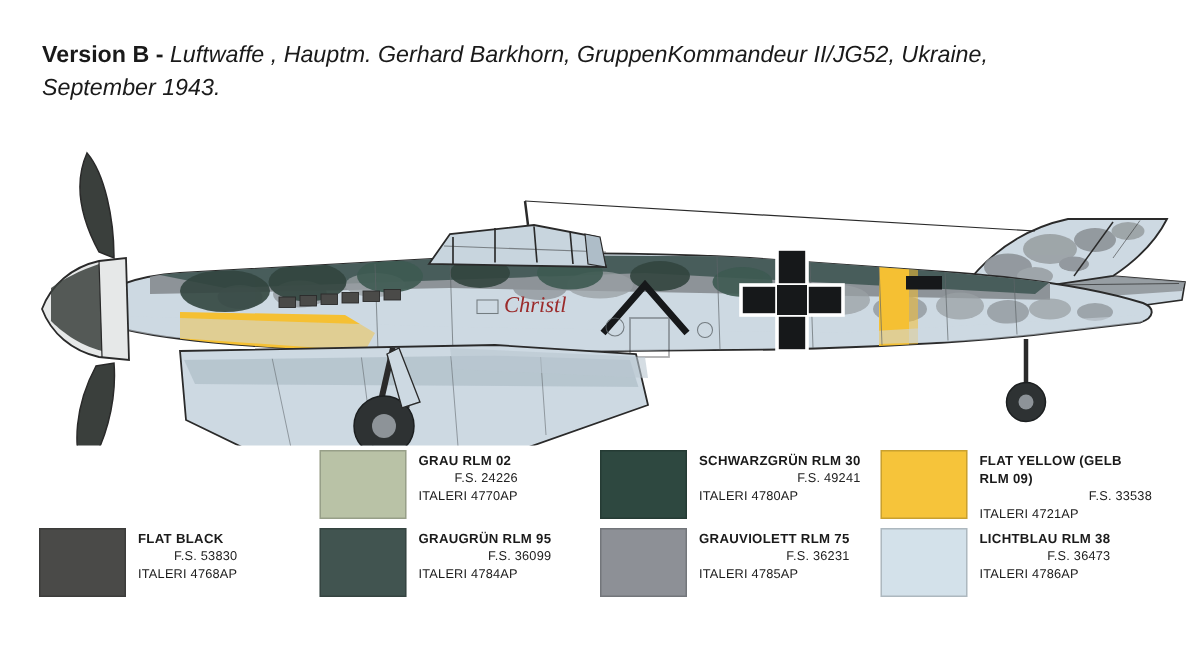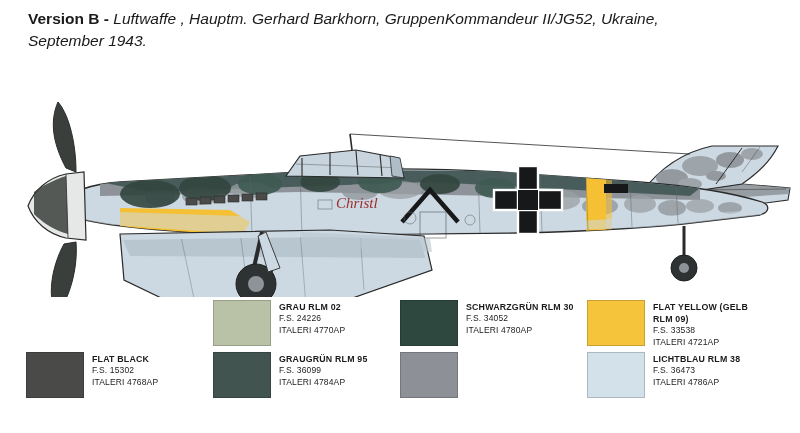--- a/index.html
+++ b/index.html
@@ -7,21 +7,21 @@
     width:800px;height:433px;
     background:#ffffff;
     font-family:"Liberation Sans", sans-serif;
     color:#1a1a1a;
     overflow:hidden;
     position:relative;
   }
   
   #title{
     position:absolute;
-    left:28px; top:8px;
+    left:28px; top:26px;
     width:700px;
     font-size:15.5px;
     line-height:1.45;
     font-style:italic;
   }
   #title .ver{
     font-weight:bold;
     font-style:normal;
   }
   
@@ -59,21 +59,21 @@
     padding-top:1px;
     font-size:8.5px;
     line-height:1.38;
     letter-spacing:0.15px;
   }
   .chip-name{
     font-weight:bold;
     font-size:8.8px;
     letter-spacing:0.2px;
   }
-  .chip-fs{ color:#222; }
+  .chip-fs{ color:#222;text-align:right; }
   .chip-it .code{ font-weight:normal; }
   
   #footline{
     position:absolute;
     left:0; bottom:0; width:800px; height:14px;
     background:#ffffff;
   }
 </style>
 </head>
 <body>
@@ -288,56 +288,61 @@
         <div class="chip-name">GRAU RLM 02</div>
         <div class="chip-fs">F.S. 24226</div>
         <div class="chip-it"><span>ITALERI </span><span class="code">4770AP</span></div>
       </div>
     </div>
 
     <div class="swatch-cell">
       <div class="chip" style="background:#2e4840"></div>
       <div class="chip-txt">
         <div class="chip-name">SCHWARZGRÜN RLM 30</div>
-        <div class="chip-fs">F.S. 34052</div>
+        <div class="chip-fs">F.S. 49241</div>
         <div class="chip-it"><span>ITALERI </span><span class="code">4780AP</span></div>
       </div>
     </div>
 
     <div class="swatch-cell">
       <div class="chip" style="background:#f6c43a"></div>
       <div class="chip-txt">
         <div class="chip-name">FLAT YELLOW (GELB RLM 09)</div>
         <div class="chip-fs">F.S. 33538</div>
         <div class="chip-it"><span>ITALERI </span><span class="code">4721AP</span></div>
       </div>
     </div>
   </div>
 
   <div class="swatch-row">
     <div class="swatch-cell">
       <div class="chip" style="background:#4a4a48"></div>
       <div class="chip-txt">
         <div class="chip-name">FLAT BLACK</div>
-        <div class="chip-fs">F.S. 15302</div>
+        <div class="chip-fs">F.S. 53830</div>
         <div class="chip-it"><span>ITALERI </span><span class="code">4768AP</span></div>
       </div>
     </div>
 
     <div class="swatch-cell">
       <div class="chip" style="background:#415450"></div>
       <div class="chip-txt">
         <div class="chip-name">GRAUGRÜN RLM 95</div>
         <div class="chip-fs">F.S. 36099</div>
         <div class="chip-it"><span>ITALERI </span><span class="code">4784AP</span></div>
       </div>
     </div>
 
     <div class="swatch-cell">
       <div class="chip" style="background:#8d9096"></div>
+      <div class="chip-txt">
+        <div class="chip-name">GRAUVIOLETT RLM 75</div>
+        <div class="chip-fs">F.S. 36231</div>
+        <div class="chip-it"><span>ITALERI </span><span class="code">4785AP</span></div>
+      </div>
     </div>
 
     <div class="swatch-cell">
       <div class="chip" style="background:#d3e1ea"></div>
       <div class="chip-txt">
         <div class="chip-name">LICHTBLAU RLM 38</div>
         <div class="chip-fs">F.S. 36473</div>
         <div class="chip-it"><span>ITALERI </span><span class="code">4786AP</span></div>
       </div>
     </div>

